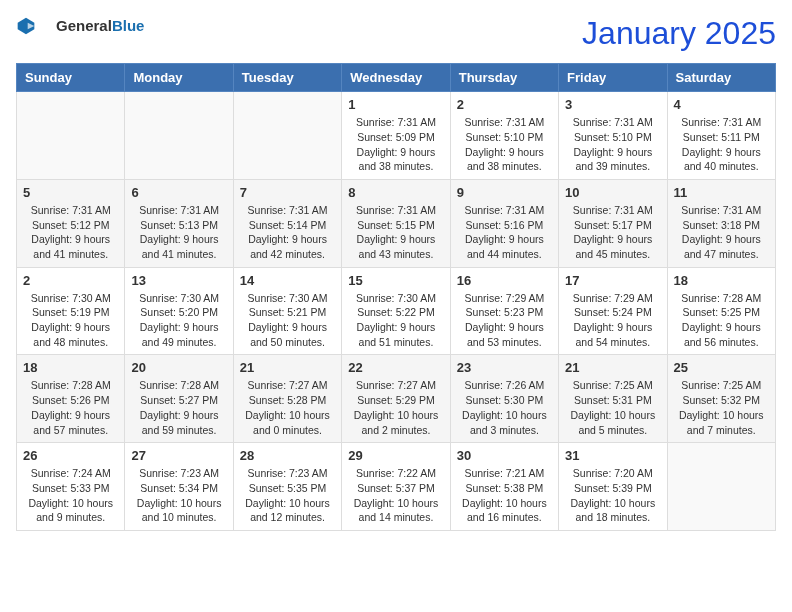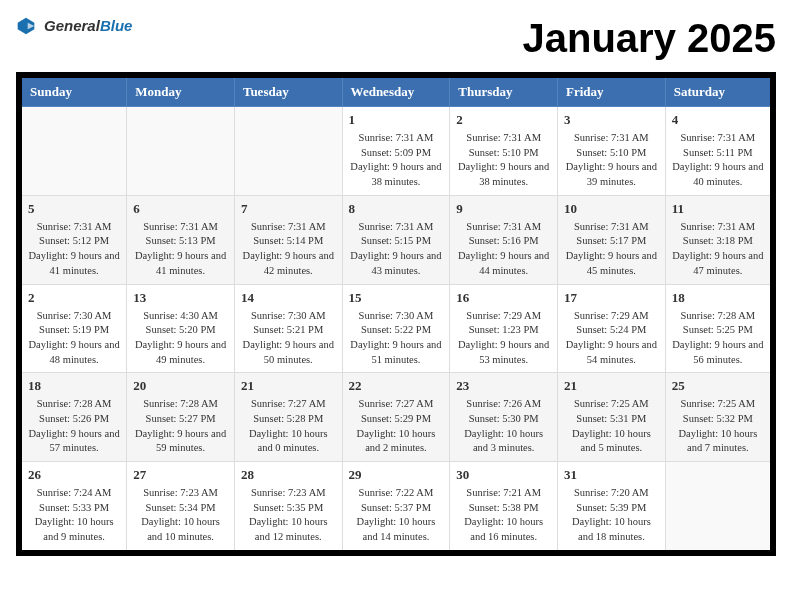--- a/index.html
+++ b/index.html
@@ -12,46 +12,44 @@
     }
     .header-area {
       display: flex;
       justify-content: space-between;
       align-items: flex-start;
       margin-bottom: 12px;
     }
     .logo {
       display: flex;
       align-items: center;
-      gap: 8px;
-      font-style: italic;
+      gap: 20px;
     }
     .logo-icon {
       width: 20px;
       height: 20px;
     }
     .title-area {
       text-align: right;
     }
     .month-title {
-      font-size: 40px;
-      font-weight: bold;
-      color: #000000;
+      font-size: 32px;
+      font-weight: normal;
+      color: #1d4ed8;
       line-height: 1.1;
     }
     .location-title {
       font-size: 15px;
       color: #555;
       margin-top: 2px;
     }
     .calendar {
       width: 100%;
       border-collapse: collapse;
-      border: 6px solid #000000;
-      font-family: Liberation Serif, serif;
+      border: 1px solid #000000;
     }
     .calendar th {
       background-color: #3b6faf;
       color: #fff;
       font-size: 13px;
       font-weight: bold;
       text-align: left;
       padding: 6px 8px;
       border: 1px solid #5585c0;
     }
@@ -204,21 +202,21 @@
       <tr>
         <td>
           <span class="day-num">2</span>
           <div class="cell-text">Sunrise: 7:30 AM
 Sunset: 5:19 PM
 Daylight: 9 hours
 and 48 minutes.</div>
         </td>
         <td>
           <span class="day-num">13</span>
-          <div class="cell-text">Sunrise: 4:30 AM
+          <div class="cell-text">Sunrise: 7:30 AM
 Sunset: 5:20 PM
 Daylight: 9 hours
 and 49 minutes.</div>
         </td>
         <td>
           <span class="day-num">14</span>
           <div class="cell-text">Sunrise: 7:30 AM
 Sunset: 5:21 PM
 Daylight: 9 hours
 and 50 minutes.</div>
@@ -226,21 +224,21 @@
         <td>
           <span class="day-num">15</span>
           <div class="cell-text">Sunrise: 7:30 AM
 Sunset: 5:22 PM
 Daylight: 9 hours
 and 51 minutes.</div>
         </td>
         <td>
           <span class="day-num">16</span>
           <div class="cell-text">Sunrise: 7:29 AM
-Sunset: 1:23 PM
+Sunset: 5:23 PM
 Daylight: 9 hours
 and 53 minutes.</div>
         </td>
         <td>
           <span class="day-num">17</span>
           <div class="cell-text">Sunrise: 7:29 AM
 Sunset: 5:24 PM
 Daylight: 9 hours
 and 54 minutes.</div>
         </td>

